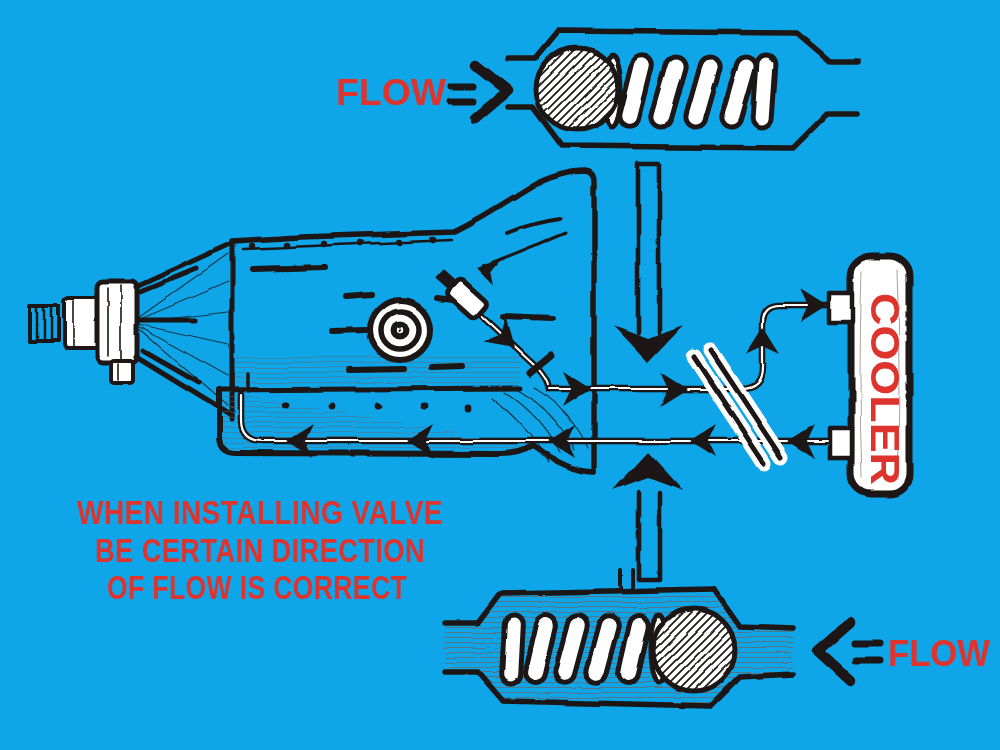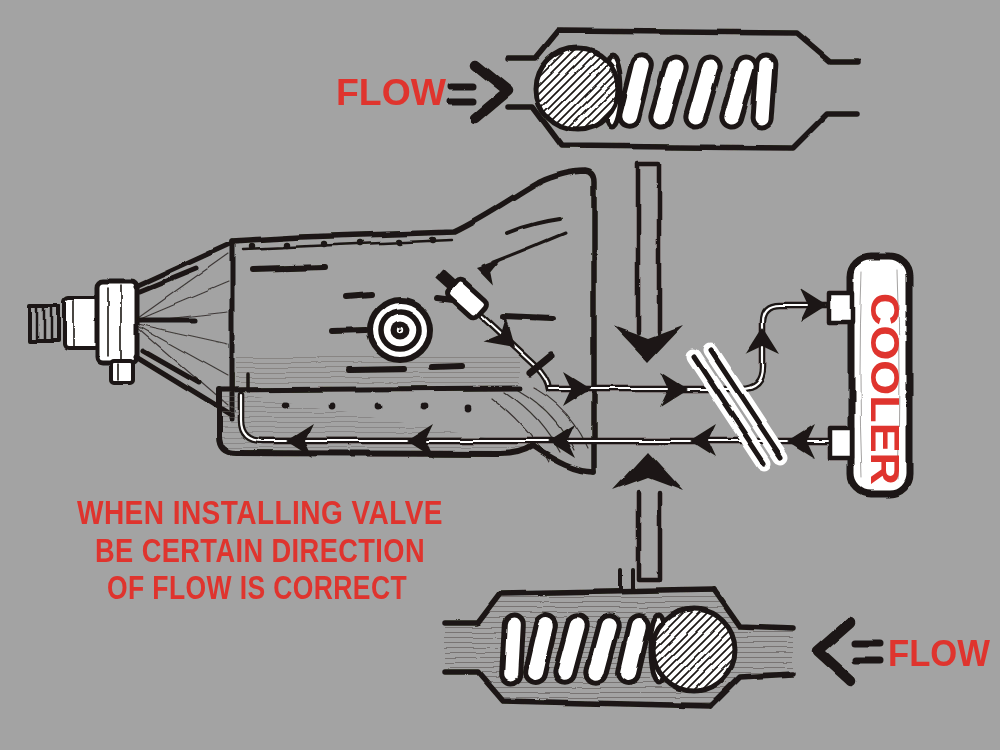--- a/index.html
+++ b/index.html
@@ -1,16 +1,16 @@
 <!DOCTYPE html>
 <html><head>
 <meta charset="utf-8">
 <style>
   html,body{margin:0;padding:0;background:#ffffff;}
-  .canvas{width:1000px;height:750px;background:#a3a3a3;position:relative;overflow:hidden;}
+  .canvas{width:1000px;height:750px;background:#0ea5e9;position:relative;overflow:hidden;}
   svg{display:block;}
   .ink{stroke:#1b1713;fill:none;stroke-linecap:round;stroke-linejoin:round;}
   .label-text{font-family:"Liberation Sans","DejaVu Sans",sans-serif;font-weight:700;}
   .warning-text{font-family:"Liberation Sans","DejaVu Sans",sans-serif;font-weight:700;letter-spacing:.5px;}
 </style>
 </head>
 <body>
 
 <div class="canvas">
 <svg viewBox="0 0 1000 750" width="1000" height="750">

